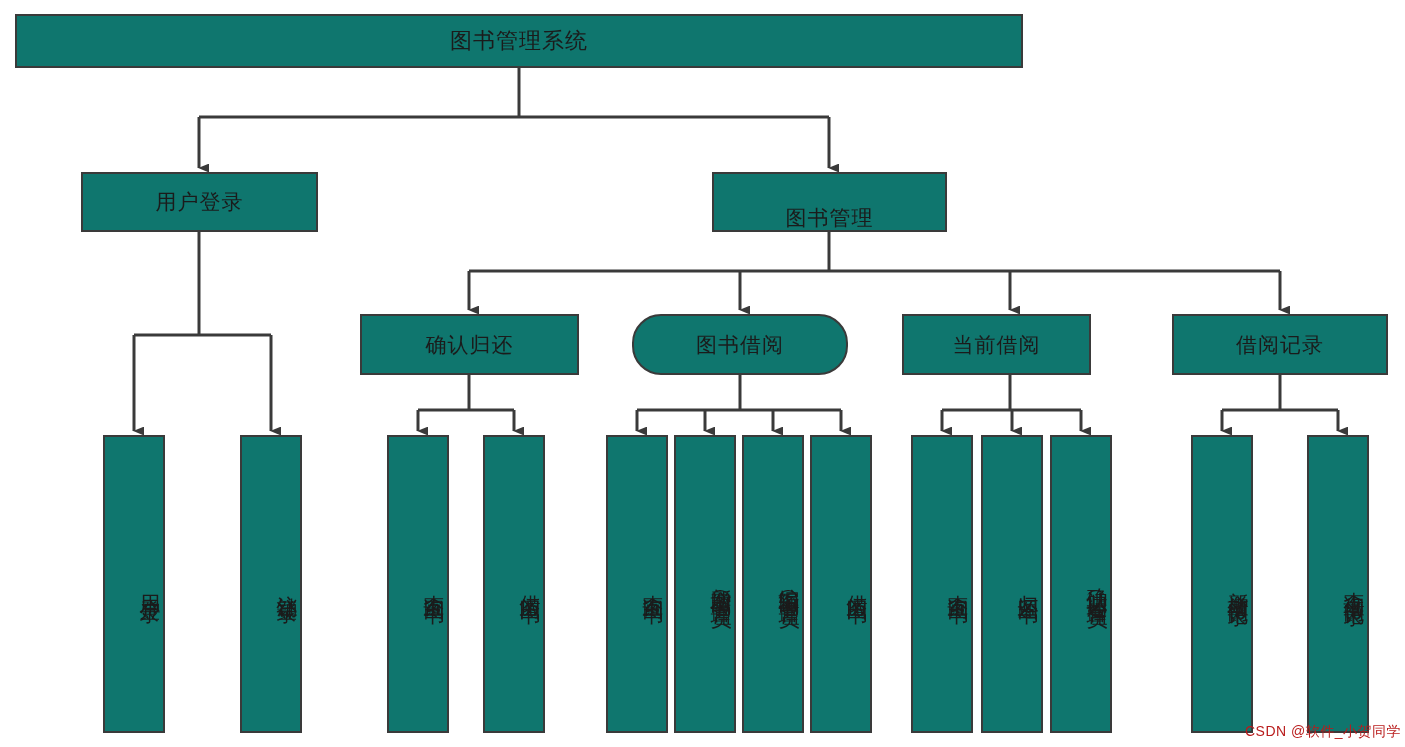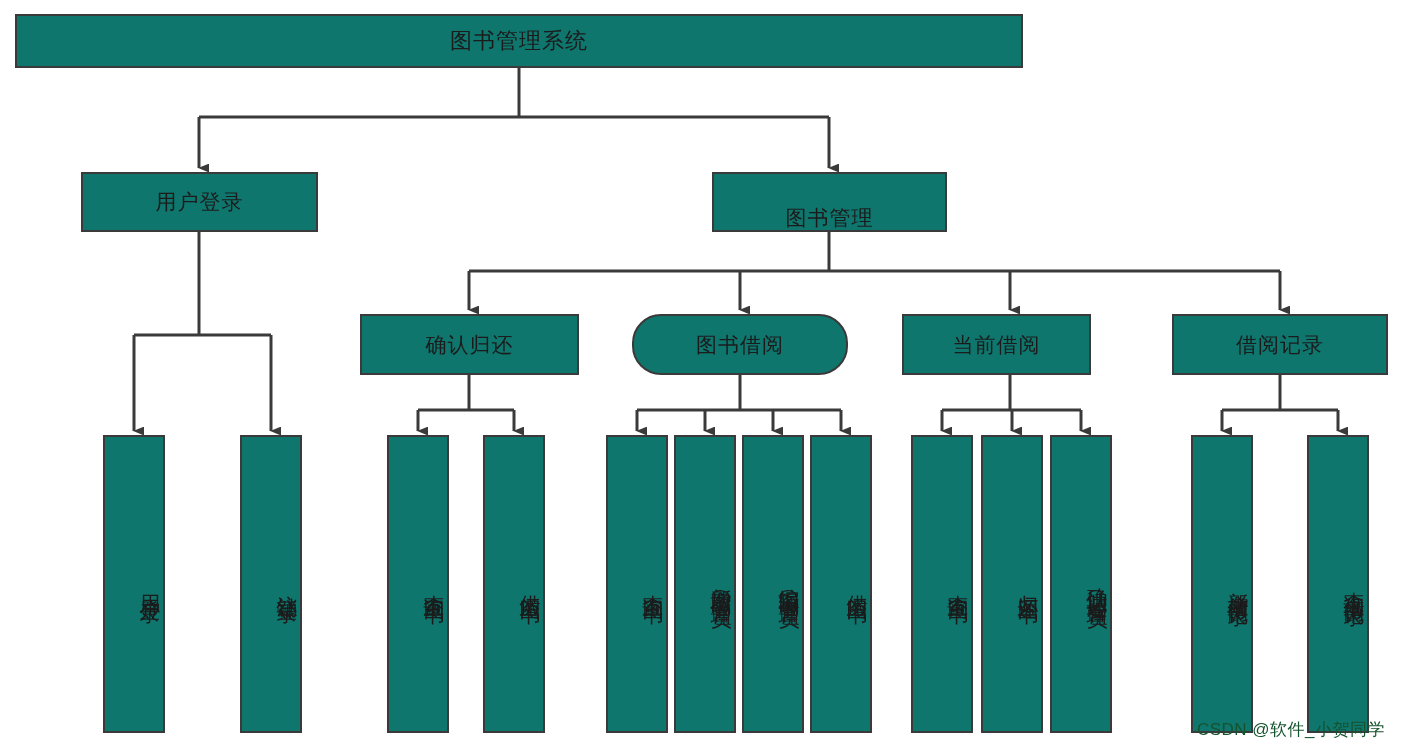--- a/index.html
+++ b/index.html
@@ -52,24 +52,24 @@
     padding-top: 6px;
     padding-bottom: 6px;
     align-items: flex-start;
     justify-content: center;
   }
   .node.root {
     font-size: 22px;
   }
   .watermark {
     position: absolute;
-    right: 20px;
+    right: 4px;
     bottom: 6px;
-    font-size: 17px;
-    color: #14532d;
+    font-size: 14px;
+    color: #b91c1c;
     letter-spacing: 0.5px;
     white-space: nowrap;
     z-index: 3;
     font-family: "Liberation Sans", "DejaVu Sans", sans-serif;
   }
 </style>
 </head>
 <body>
 
 <div id="canvas">

